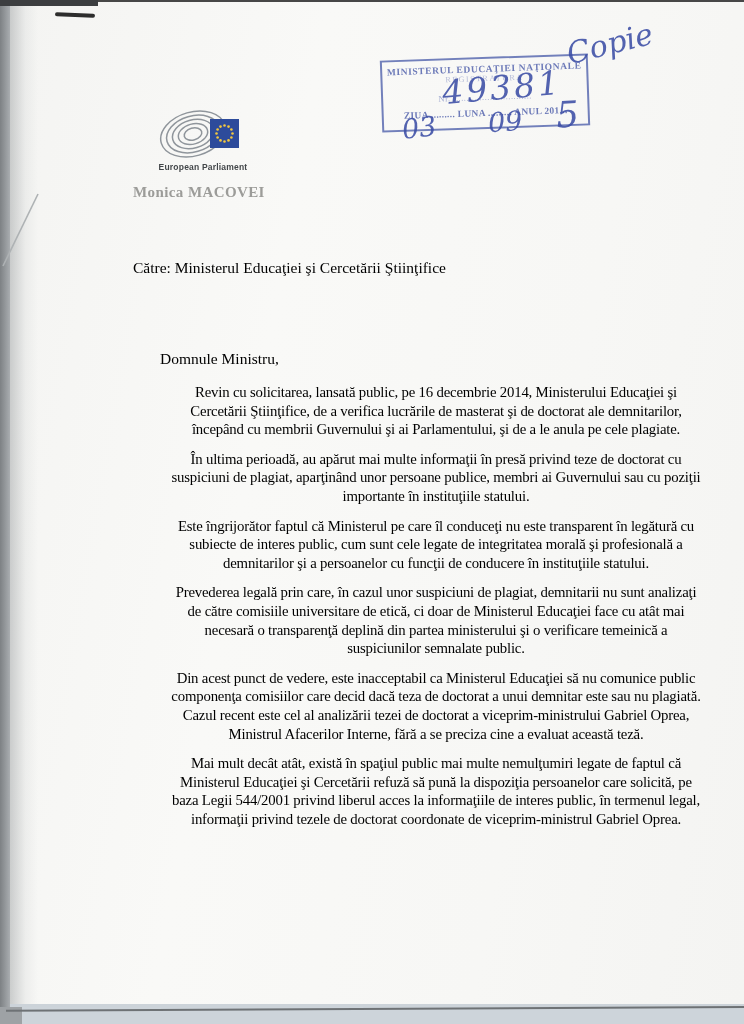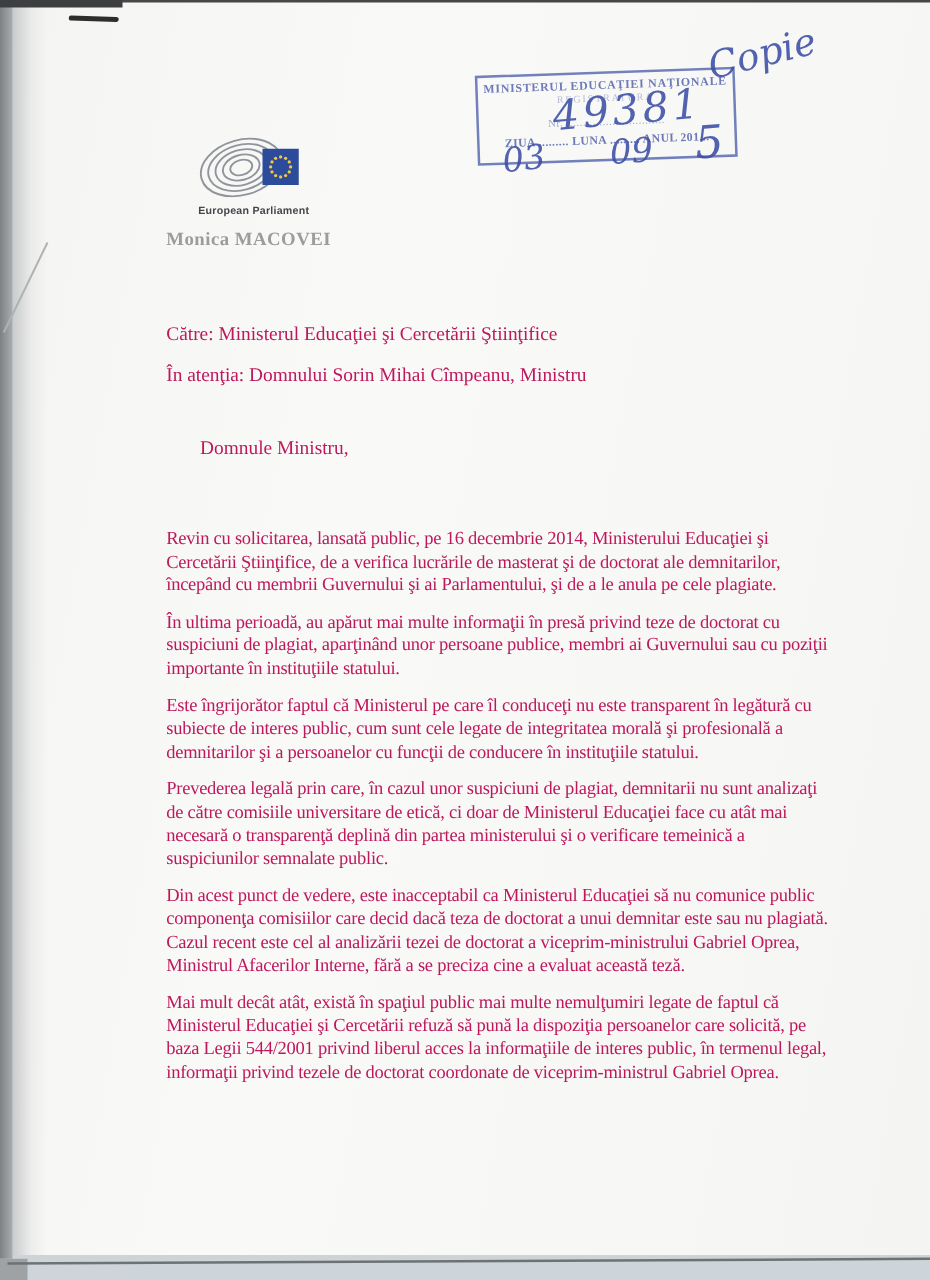--- a/index.html
+++ b/index.html
@@ -65,26 +65,26 @@
     position:absolute; color:#3c4ea6; font-family:"DejaVu Serif", serif;
     font-style:italic; opacity:0.88; white-space:nowrap;
   }
   .hw-copie  { left:566px; top:26px;  font-size:30px; transform:rotate(-14deg); }
   .hw-number { left:442px; top:68px;  font-size:33px; transform:rotate(-5deg); letter-spacing:3px; }
   .hw-day    { left:402px; top:112px; font-size:27px; transform:rotate(-7deg); }
   .hw-month  { left:488px; top:106px; font-size:27px; transform:rotate(-4deg); }
   .hw-year   { left:556px; top:94px;  font-size:36px; transform:rotate(-4deg); }
 
   
-  .txt { color:#be185d; }
+  .txt { color:#000000;text-align:center; }
   .recipient  { position:absolute; left:133px; top:259px; font-size:15.5px; }
   .attention  { position:absolute; left:133px; top:292px; font-size:15.5px; }
   .salutation { position:absolute; left:133px; top:350px; font-size:15.5px;margin-left:27px; }
   .body-paragraphs {
-    position:absolute; left:133px; top:422px; width:606px;
+    position:absolute; left:133px; top:383px; width:606px;
     font-size:14.8px; line-height:18.6px; letter-spacing:-0.2px;
   }
   .body-paragraphs p { margin:0 0 11px 0; white-space:pre; }
 </style>
 </head>
 <body>
 
 <div class="stage">
 
   <div class="paper"></div>
@@ -140,21 +140,20 @@
     <div class="stamp-date">ZIUA ......... LUNA ......... ANUL 201...</div>
   </div>
 
   <div class="hw hw-copie">Copie</div>
   <div class="hw hw-number">49381</div>
   <div class="hw hw-day">03</div>
   <div class="hw hw-month">09</div>
   <div class="hw hw-year">5</div>
 
   <div class="txt recipient">Către: Ministerul Educaţiei şi Cercetării Ştiinţifice</div>
-  <div class="txt attention">În atenţia: Domnului Sorin Mihai Cîmpeanu, Ministru</div>
   <div class="txt salutation">Domnule Ministru,</div>
 
   <div class="txt body-paragraphs">
     <p>Revin cu solicitarea, lansată public, pe 16 decembrie 2014, Ministerului Educaţiei şi
 Cercetării Ştiinţifice, de a verifica lucrările de masterat şi de doctorat ale demnitarilor,
 începând cu membrii Guvernului şi ai Parlamentului, şi de a le anula pe cele plagiate.</p>
     <p>În ultima perioadă, au apărut mai multe informaţii în presă privind teze de doctorat cu
 suspiciuni de plagiat, aparţinând unor persoane publice, membri ai Guvernului sau cu poziţii
 importante în instituţiile statului.</p>
     <p>Este îngrijorător faptul că Ministerul pe care îl conduceţi nu este transparent în legătură cu

